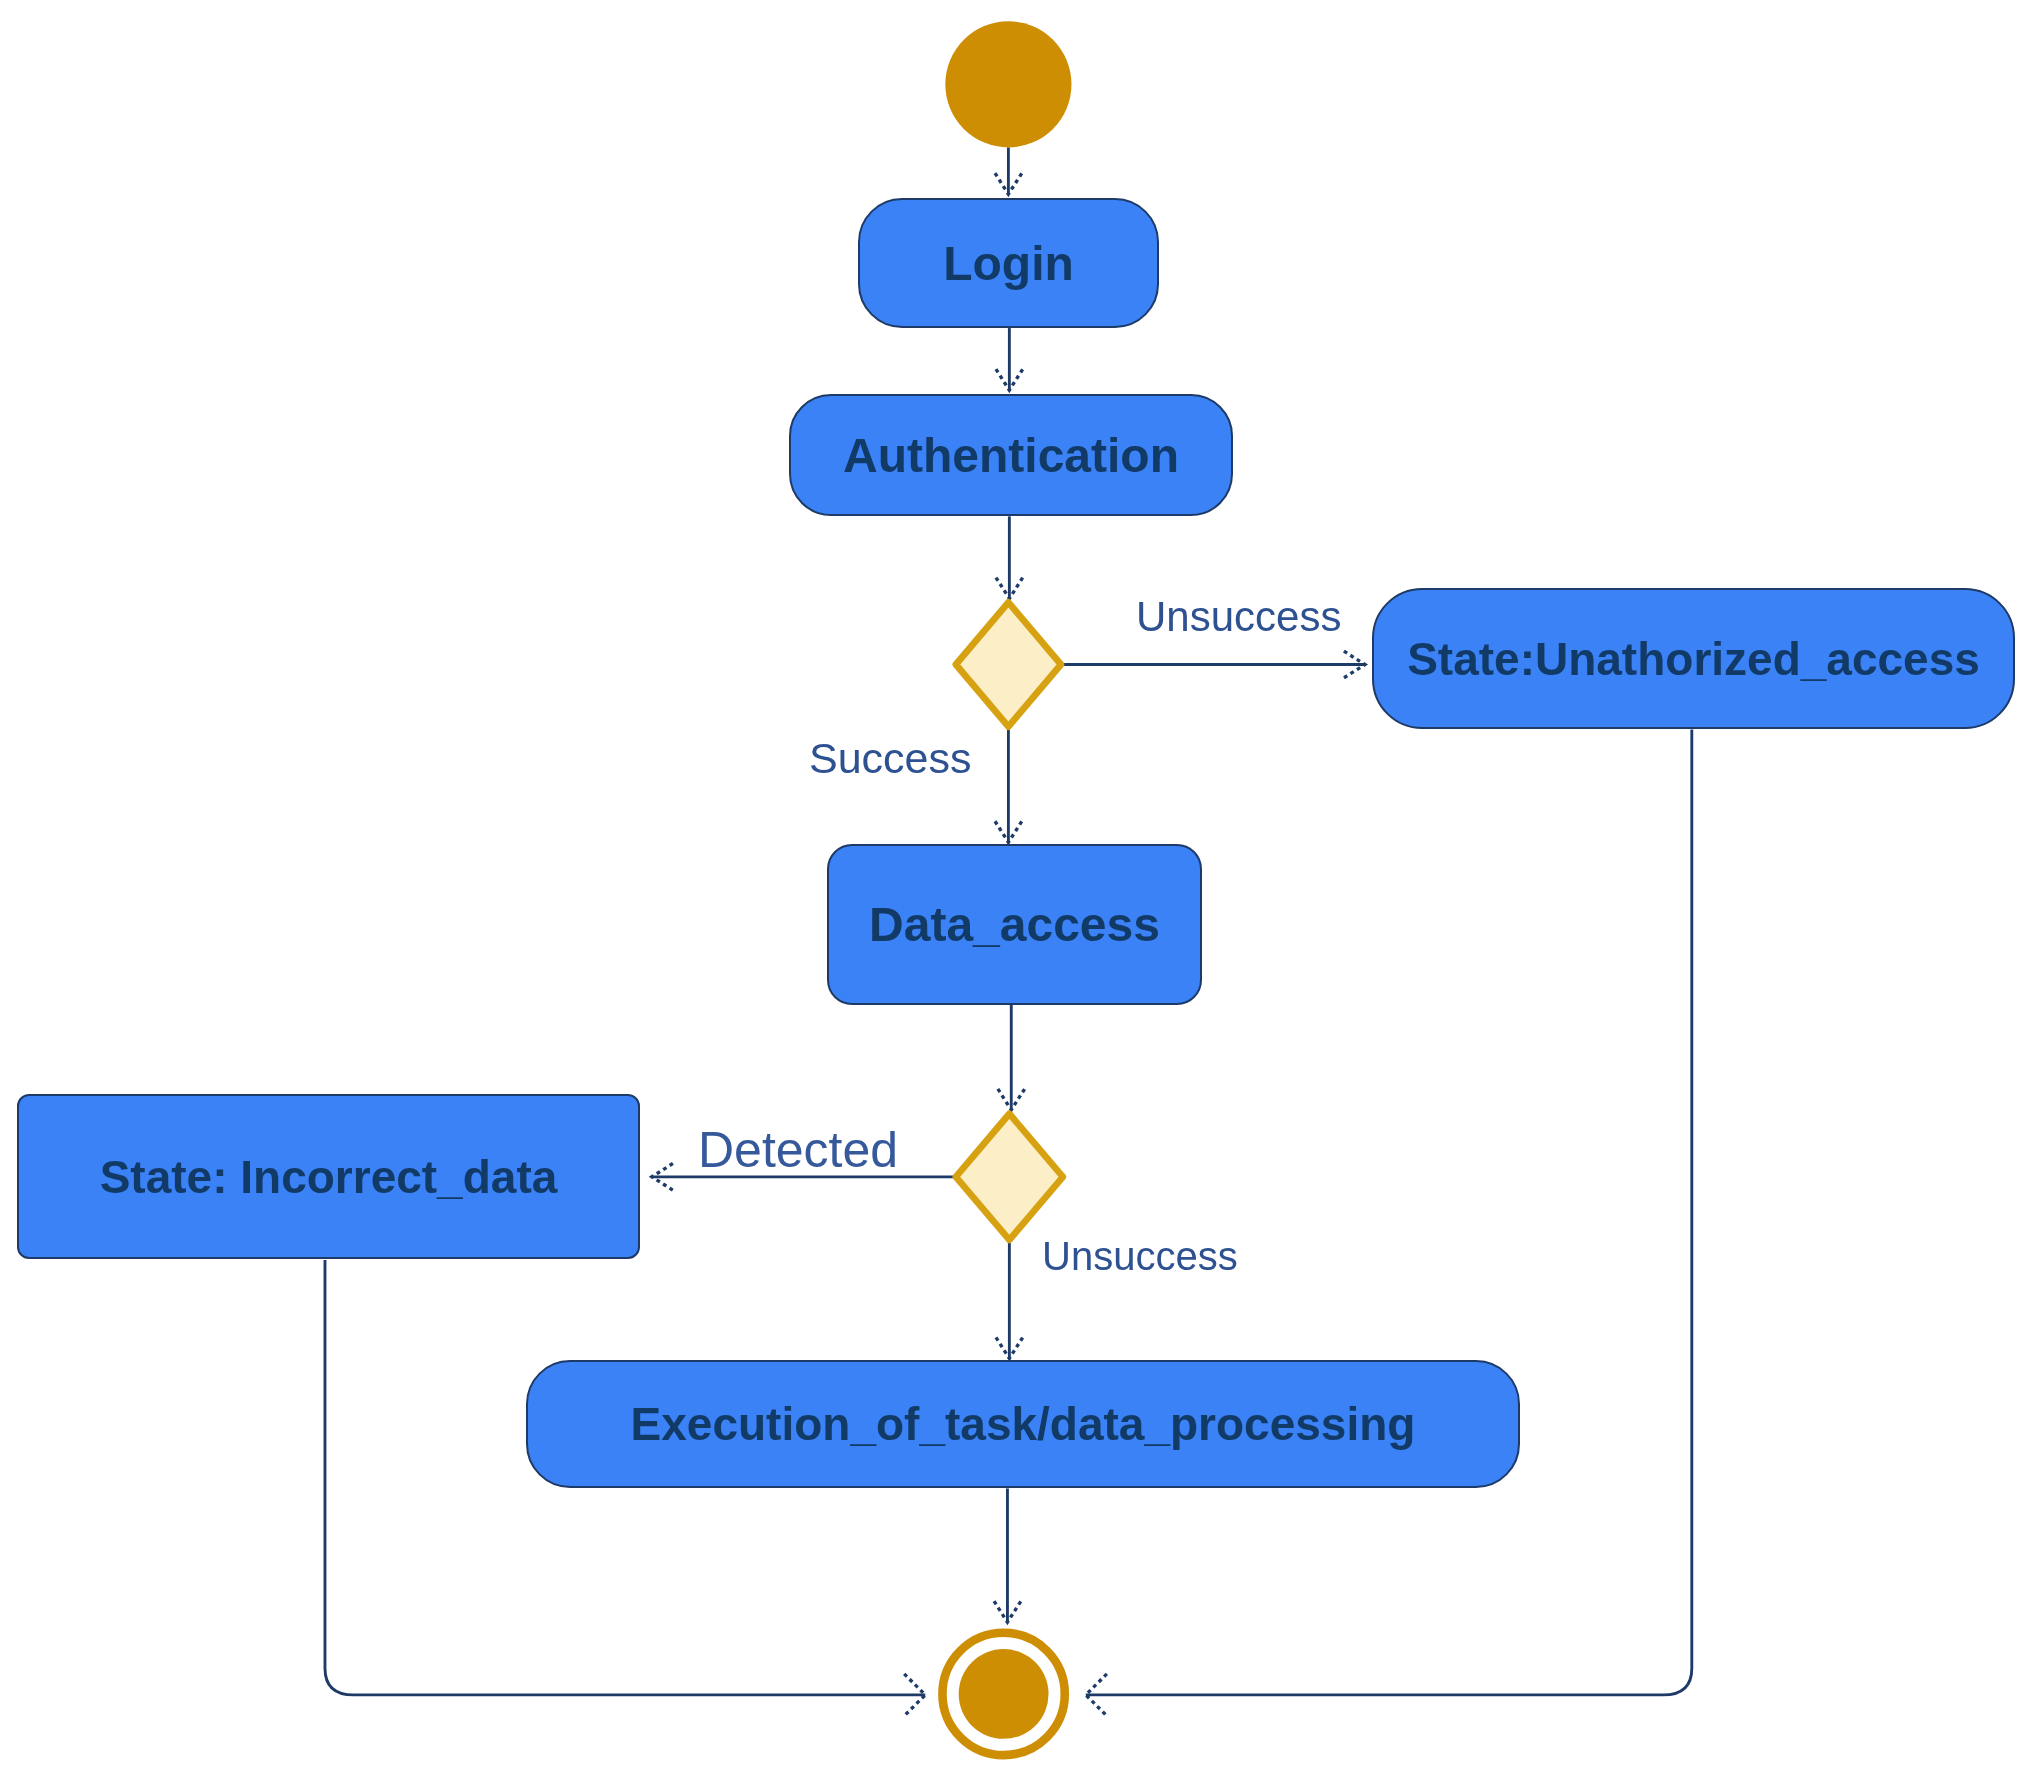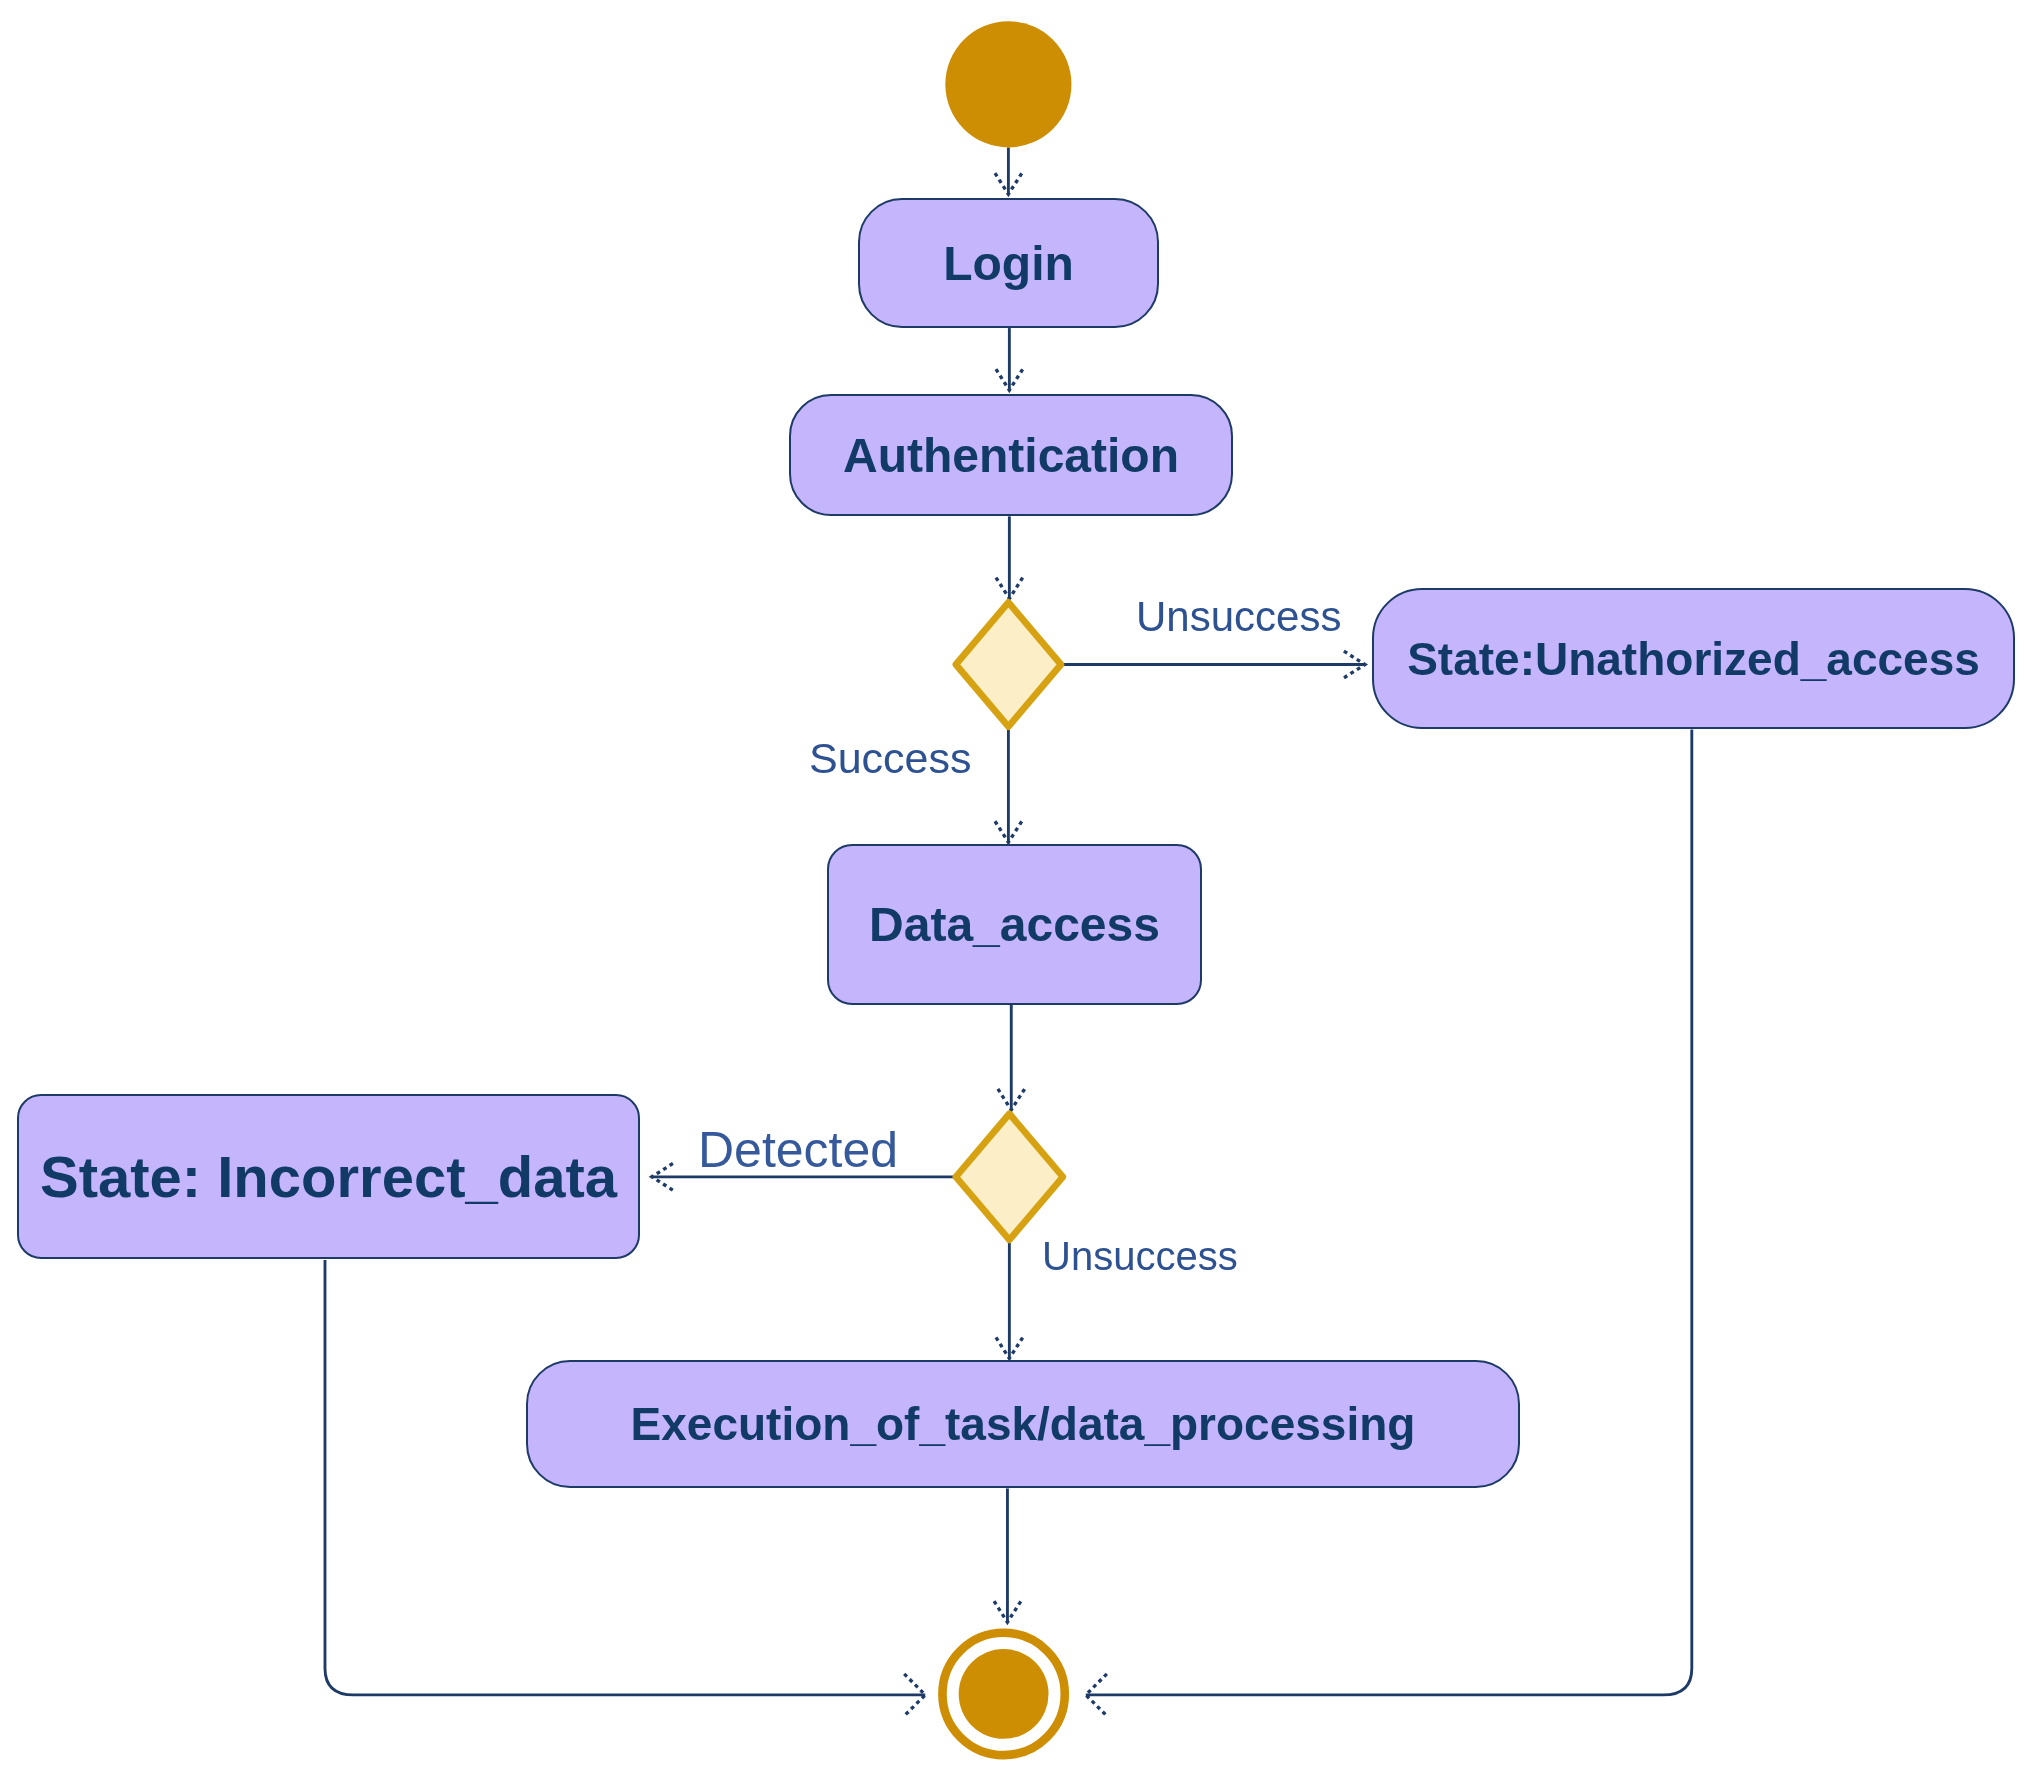--- a/index.html
+++ b/index.html
@@ -7,39 +7,39 @@
     position:relative;
     width:2034px;height:1784px;
     background:#ffffff;
     font-family:"Liberation Sans", sans-serif;
     overflow:hidden;
   }
   .stage svg{position:absolute;left:0;top:0;}
   .node{
     position:absolute;
     box-sizing:border-box;
-    background:#c4b5fd;
+    background:#3b82f6;
     border:2.9px solid #1e3a66;
     display:flex;align-items:center;justify-content:center;
     color:#123a67;
     font-weight:bold;
     white-space:nowrap;
     text-align:center;
   }
   .node span{display:block;}
   .edge-label{
     position:absolute;
     color:#2d5191;
     white-space:nowrap;
   }
   .n-login        {left:858px;  top:198px;  width:301px;  height:130px; border-radius:44px; font-size:48px;}
   .n-auth         {left:789px;  top:394px;  width:444px;  height:122px; border-radius:42px; font-size:48px;}
   .n-unauth       {left:1372px; top:588px;  width:643px;  height:141px; border-radius:50px; font-size:46px;}
   .n-data         {left:827px;  top:844px;  width:375px;  height:161px; border-radius:25px; font-size:48px;}
-  .n-incorrect    {left:17px;   top:1094px; width:623px;  height:165px; border-radius:24px; font-size:58px;}
+  .n-incorrect    {left:17px;   top:1094px; width:623px;  height:165px; border-radius:12px; font-size:46px;}
   .n-exec         {left:526px;  top:1360px; width:994px; height:128px; border-radius:44px; font-size:46px;}
   .l-unsuccess    {left:1136px; top:593px;  font-size:42px;}
   .l-success      {left:809px;  top:734px;  font-size:43px;}
   .l-detected     {left:698px;  top:1121px; font-size:50px; font-weight:400; color:#35599b;}
   .l-undetected   {left:1042px; top:1234px; font-size:40px;}
 </style>
 </head>
 <body>
 
 <div class="stage">

